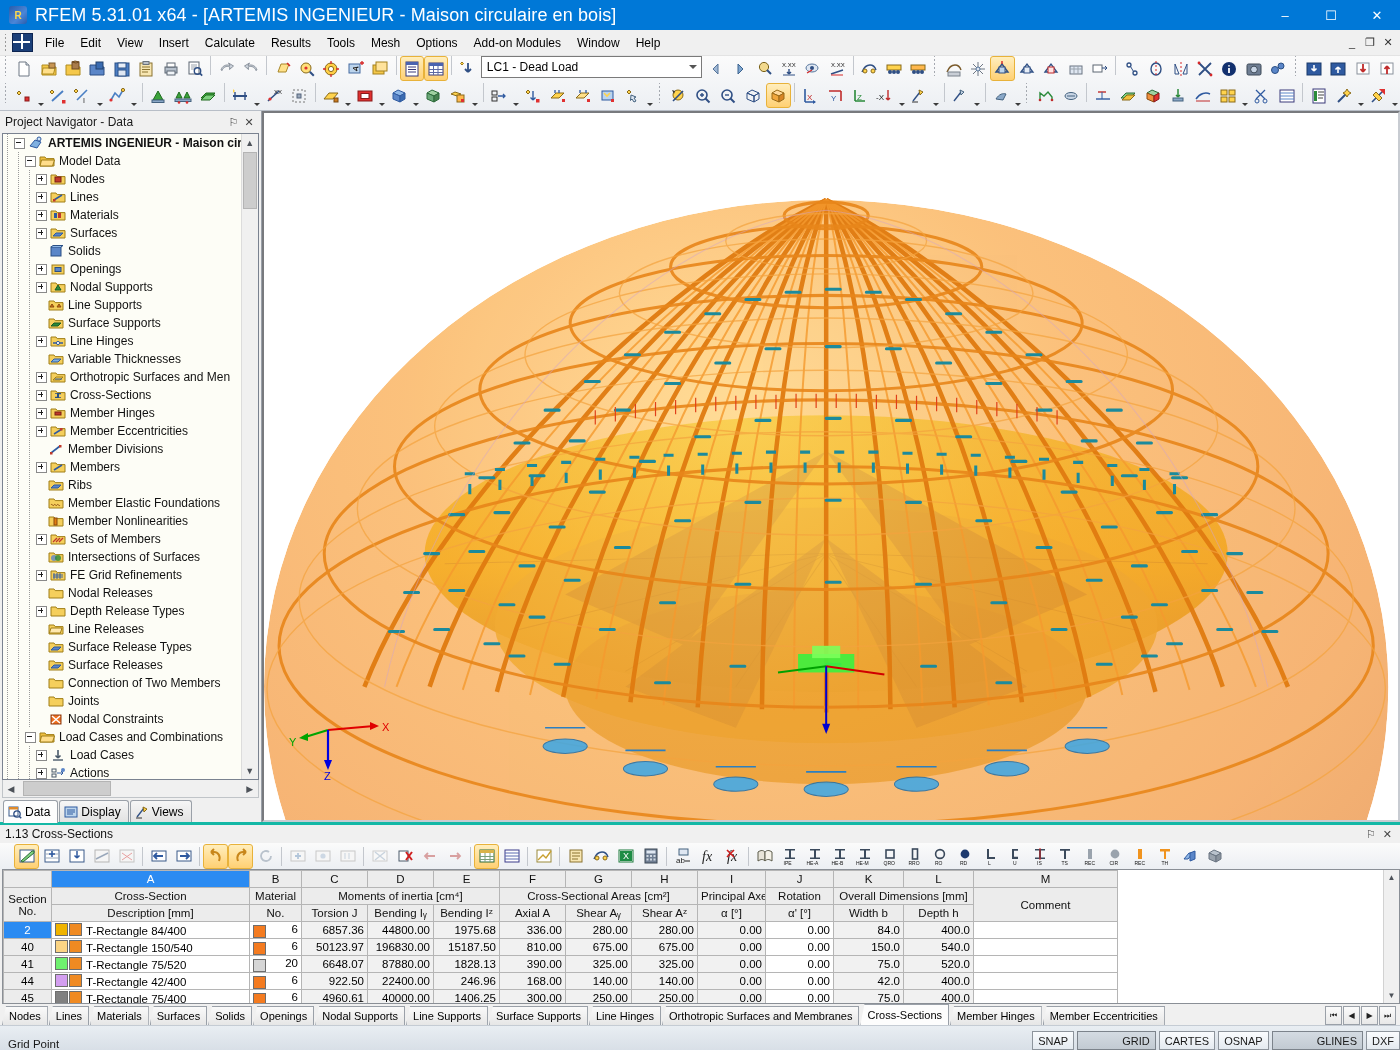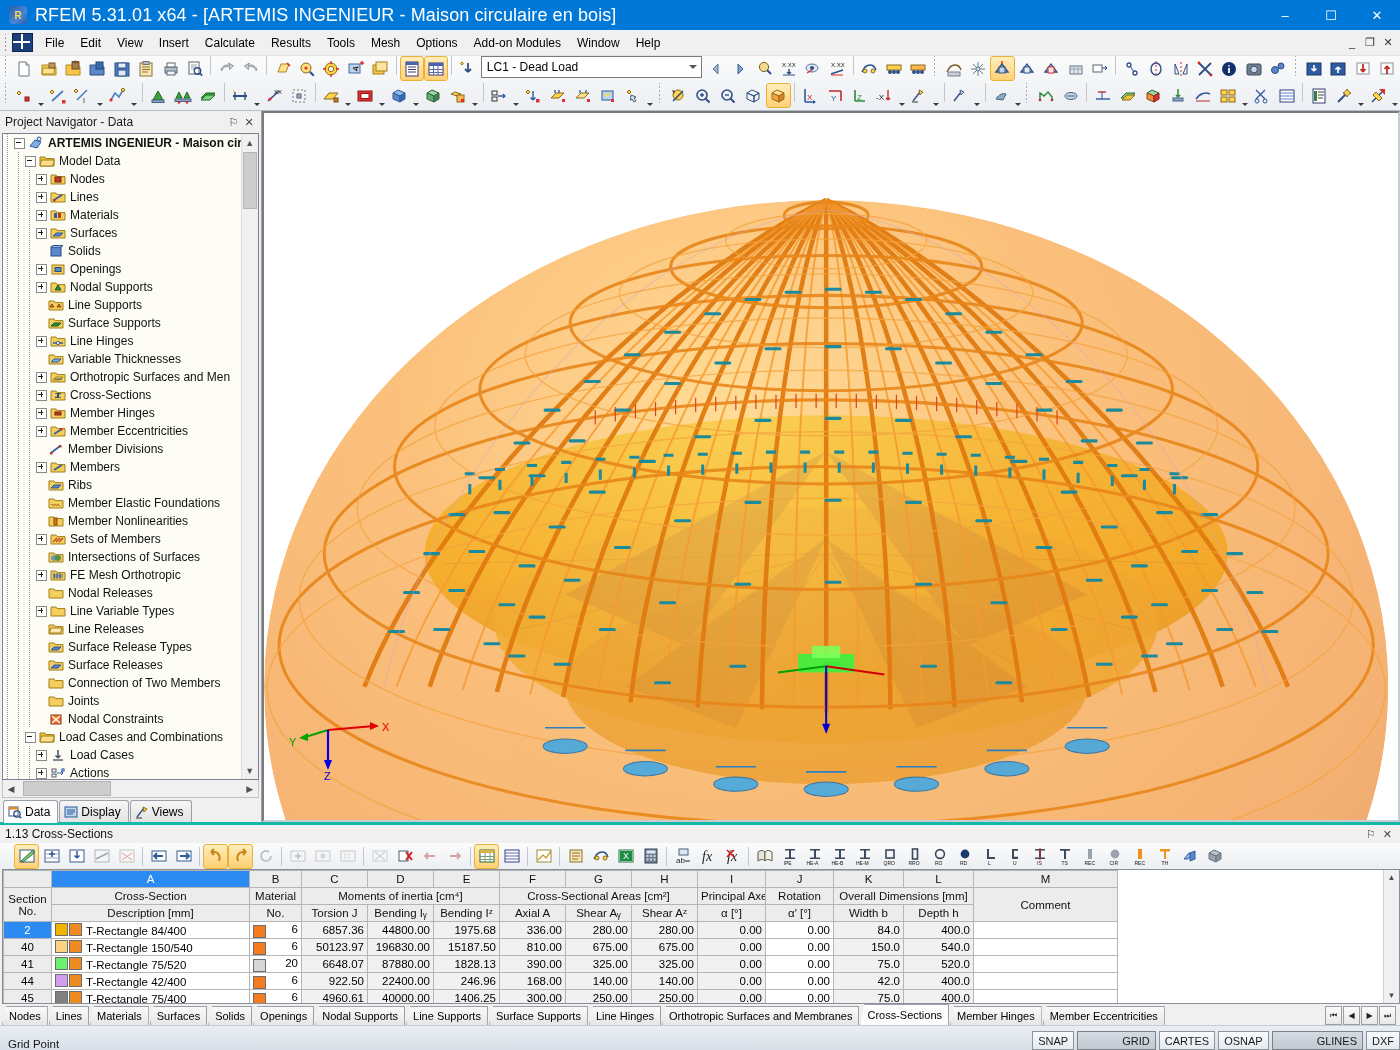--- a/index.html
+++ b/index.html
@@ -1110,41 +1110,41 @@
             </div>
             <div class="trow">
               <div class="vline"></div>
               <div class="vline"></div>
               <div class="dots"></div>
               <div class="exp plus"></div>
               <span class="ic"><svg width="16" height="14" viewBox="0 0 16 14">
                   <path d="M1 3h5l1.2 1.6H15V12H1z" fill="#f5cf5c" stroke="#a07f18"></path>
                   <path d="M4 5v6M7 5v6M10 5v6M3 7h10M3 9h10" stroke="#2f5aa0" stroke-width="0.9"></path>
                 </svg></span>
-              <span>FE Mesh Orthotropic</span>
+              <span>FE Grid Refinements</span>
             </div>
             <div class="trow">
               <div class="vline"></div>
               <div class="vline"></div>
               <div class="dots"></div>
               <div class="expspace"></div>
               <span class="ic"><svg width="16" height="14" viewBox="0 0 16 14">
                   <path d="M1 3h5l1.2 1.6H15V12H1z" fill="#f5cf5c" stroke="#a07f18"></path>
                 </svg></span>
               <span>Nodal Releases</span>
             </div>
             <div class="trow">
               <div class="vline"></div>
               <div class="vline"></div>
               <div class="dots"></div>
               <div class="exp plus"></div>
               <span class="ic"><svg width="16" height="14" viewBox="0 0 16 14">
                   <path d="M1 3h5l1.2 1.6H15V12H1z" fill="#f5cf5c" stroke="#a07f18"></path>
                 </svg></span>
-              <span>Line Variable Types</span>
+              <span>Depth Release Types</span>
             </div>
             <div class="trow">
               <div class="vline"></div>
               <div class="vline"></div>
               <div class="dots"></div>
               <div class="expspace"></div>
               <span class="ic"><svg width="16" height="14" viewBox="0 0 16 14">
                   <path d="M1 3h5l1.2 1.6H15V12H1z" fill="#f5cf5c" stroke="#a07f18"></path>
                   <path d="M3 6h11l-1.6 5H1.4z" fill="#ffe9b0" stroke="#a07f18"></path>
                 </svg></span>

